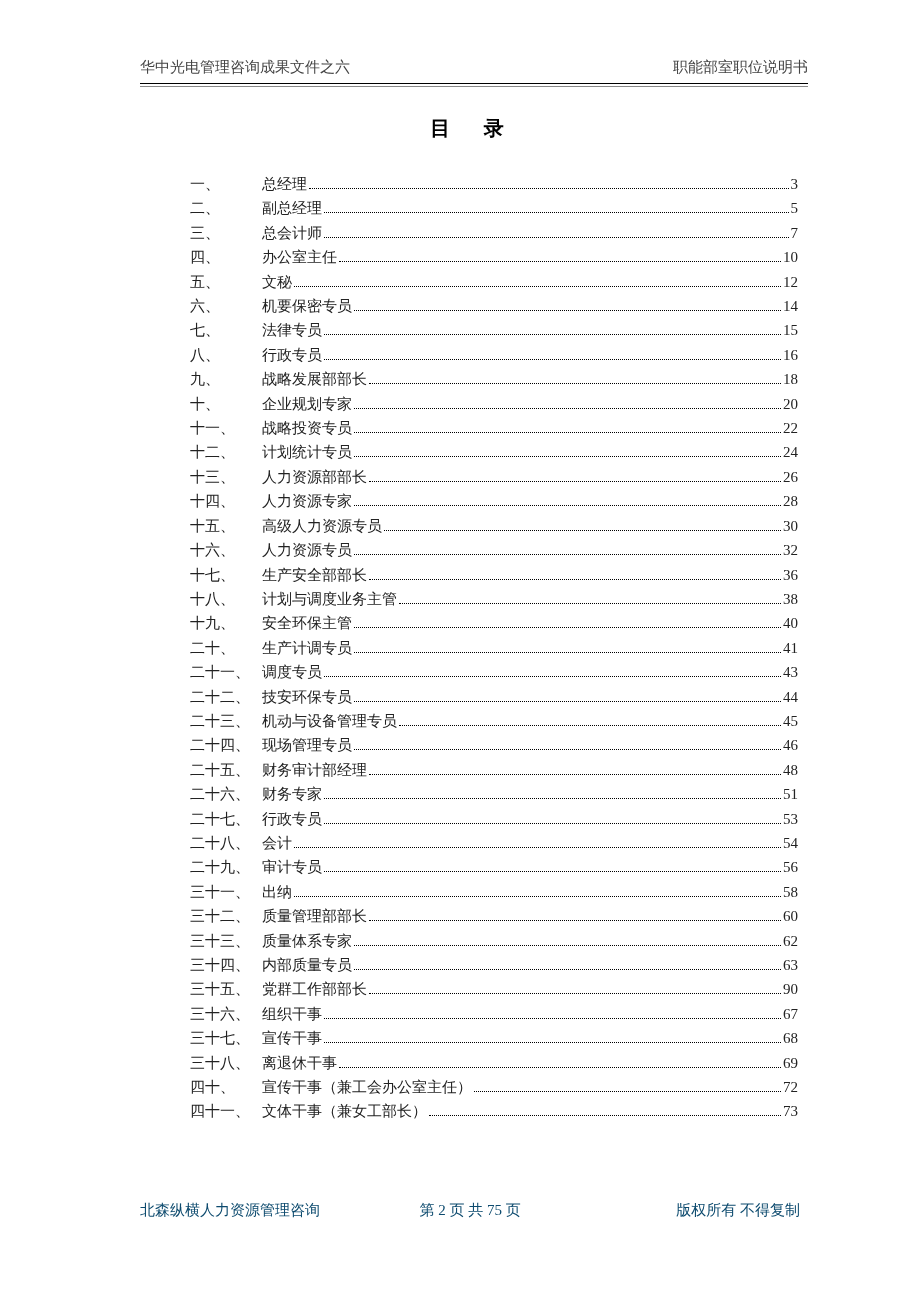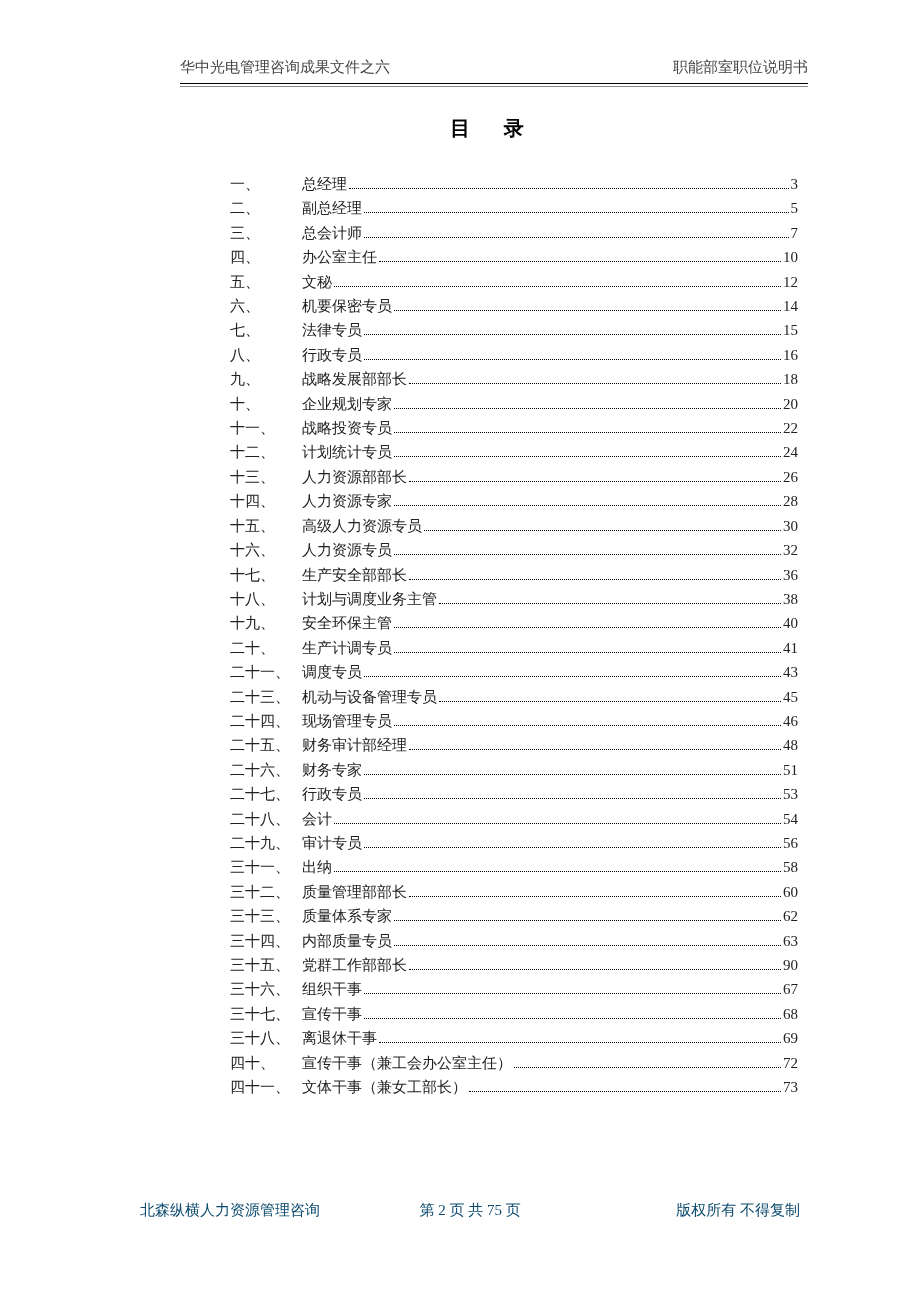--- a/index.html
+++ b/index.html
@@ -11,21 +11,20 @@
       font-family: "SimSun", "宋体", serif;
       background: #ffffff;
       width: 920px;
       height: 1302px;
       margin: 0 auto;
       position: relative;
       color: #000;
     }
     .page {
       padding: 58px 112px 0 140px;
-      margin-left: 40px;
     }
     .header {
       display: flex;
       justify-content: space-between;
       font-size: 15px;
       color: #444;
       padding-bottom: 6px;
       font-family: "SimSun", "宋体", serif;
     }
     .header-underline {
@@ -225,20 +224,26 @@
         <span class="toc-dots"></span>
         <span class="toc-page">41</span>
       </div>
       <div class="toc-entry">
         <span class="toc-num">二十一、</span>
         <span class="toc-title">调度专员</span>
         <span class="toc-dots"></span>
         <span class="toc-page">43</span>
       </div>
       <div class="toc-entry">
+        <span class="toc-num">二十二、</span>
+        <span class="toc-title">技安环保专员</span>
+        <span class="toc-dots"></span>
+        <span class="toc-page">44</span>
+      </div>
+      <div class="toc-entry">
         <span class="toc-num">二十三、</span>
         <span class="toc-title">机动与设备管理专员</span>
         <span class="toc-dots"></span>
         <span class="toc-page">45</span>
       </div>
       <div class="toc-entry">
         <span class="toc-num">二十四、</span>
         <span class="toc-title">现场管理专员</span>
         <span class="toc-dots"></span>
         <span class="toc-page">46</span>

